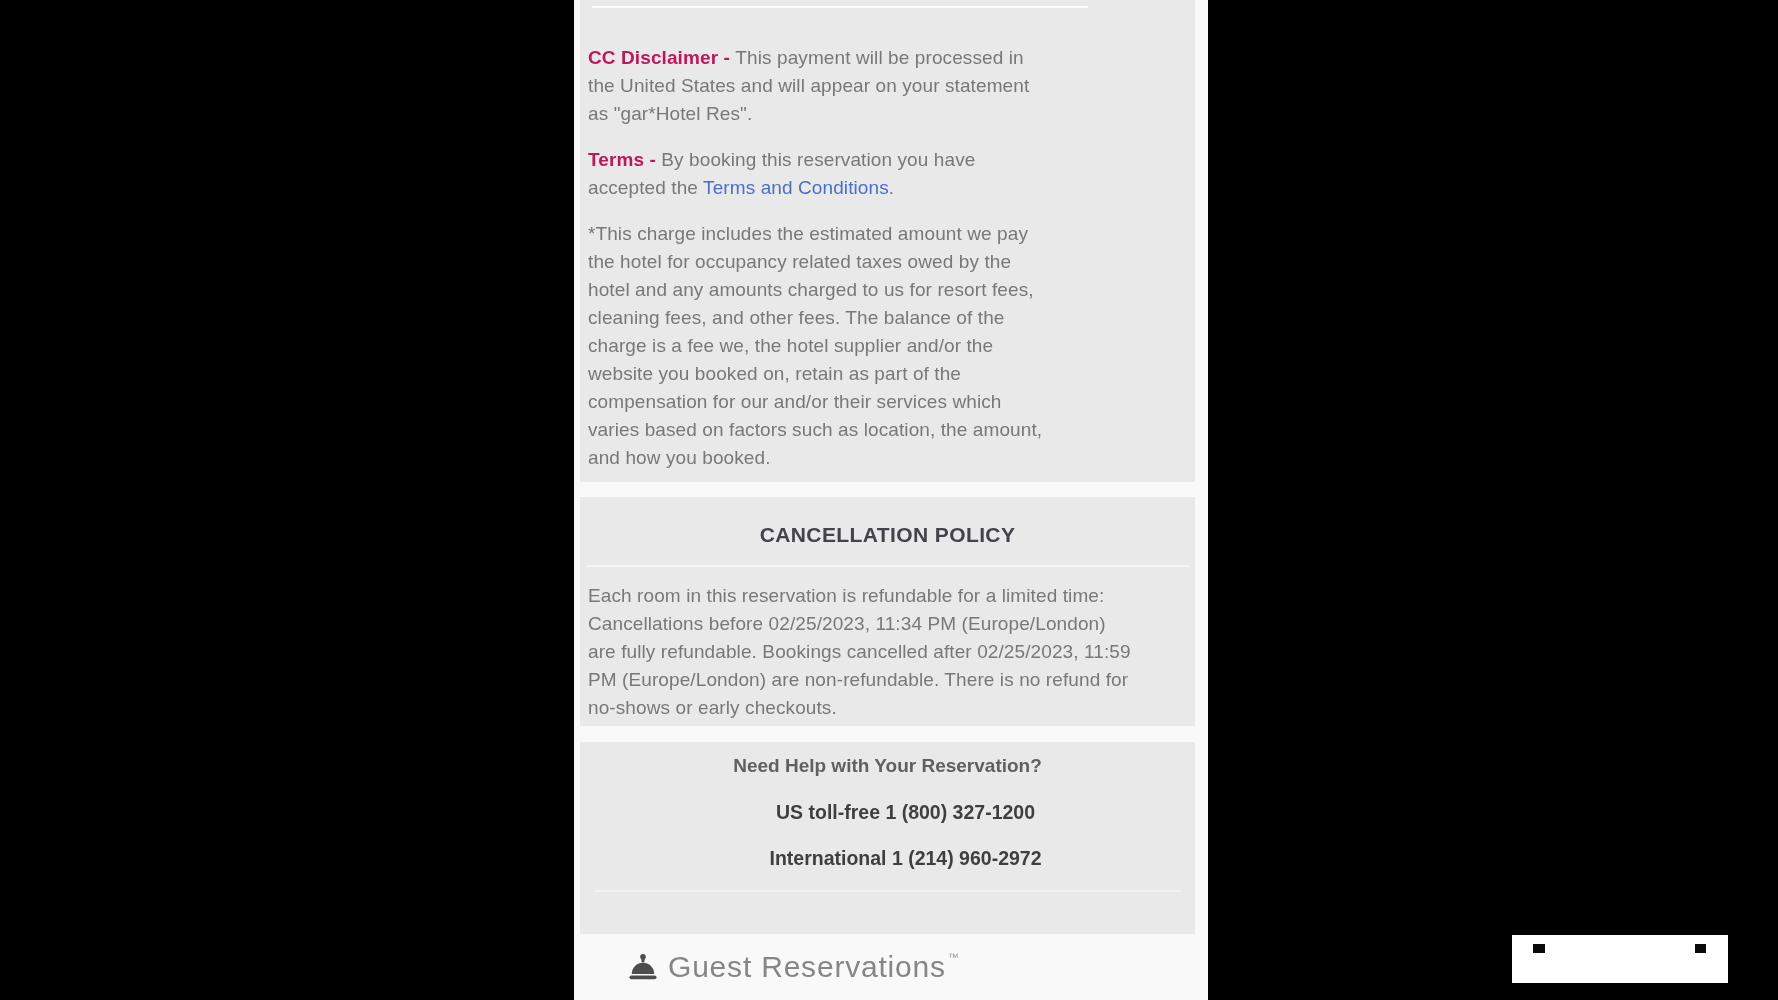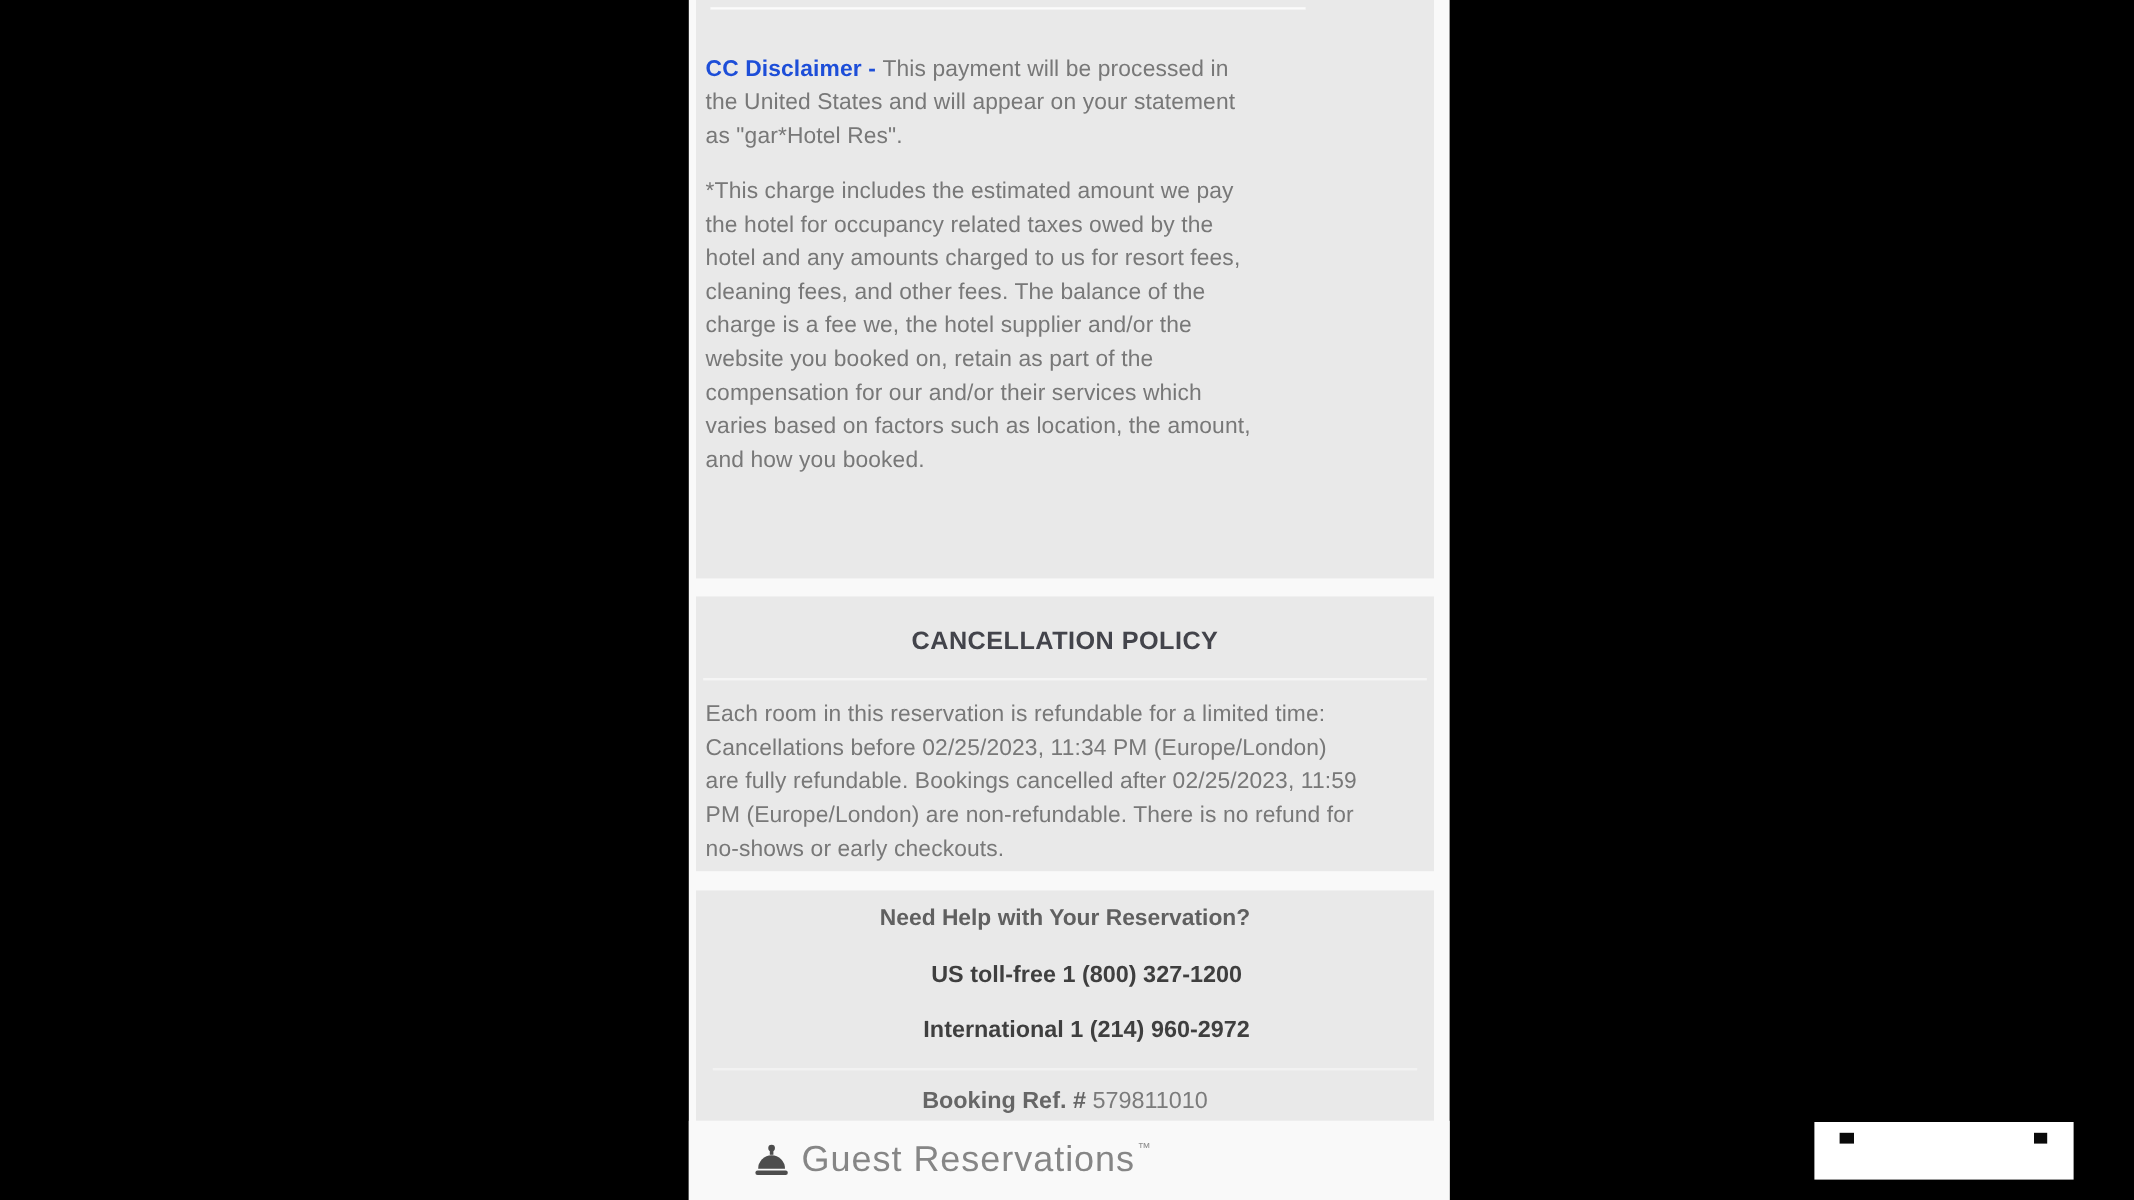--- a/index.html
+++ b/index.html
@@ -17,21 +17,21 @@
     box-sizing:border-box;
   }
   .sec-disclaimer{top:0;height:482px;padding:44px 12px 0 8px;}
   .top-divider{
     position:absolute;left:12px;top:6px;width:496px;height:2px;background:#fbfbfb;
   }
   p.body{
     margin:0 0 18px 0;font-size:19px;line-height:28px;color:#787878;
     letter-spacing:0.1px;
   }
-  p.body strong{color:#1d4ed8;font-weight:bold;}
+  p.body strong{color:#be185d;font-weight:bold;}
   .prelines{white-space:pre-line;}
   a.link{color:#4a6fc9;text-decoration:none;cursor:pointer;}
   .sec-cancellation{top:497px;height:229px;}
   .sec-cancellation h2{
     margin:24px 0 0 0;text-align:center;font-size:21px;line-height:28px;
     font-weight:bold;color:#43444b;letter-spacing:0.4px;
   }
   .divider{height:2px;background:#f5f5f5;margin:16px 6px 0 6px;}
   .sec-cancellation p.body{margin:15px 0 0 0;padding:0 12px 0 8px;}
   .sec-help{top:742px;height:192px;text-align:center;}
@@ -69,20 +69,21 @@
 </head>
 <body>
 
 <div class="page">
   <div class="email-column">
 
     <section class="panel sec-disclaimer">
       <div class="top-divider"></div>
       <p class="body"><strong>CC Disclaimer - </strong><span>This payment will be processed in</span><br><span class="prelines">the United States and will appear on your statement
 as "gar*Hotel Res".</span></p>
+      <p class="body"><strong>Terms - </strong><span>By booking this reservation you have</span><br><span>accepted the </span><a class="link">Terms and Conditions</a><span>.</span></p>
       <p class="body prelines">*This charge includes the estimated amount we pay
 the hotel for occupancy related taxes owed by the
 hotel and any amounts charged to us for resort fees,
 cleaning fees, and other fees. The balance of the
 charge is a fee we, the hotel supplier and/or the
 website you booked on, retain as part of the
 compensation for our and/or their services which
 varies based on factors such as location, the amount,
 and how you booked.</p>
     </section>
@@ -95,21 +96,20 @@
 are fully refundable. Bookings cancelled after 02/25/2023, 11:59
 PM (Europe/London) are non-refundable. There is no refund for
 no-shows or early checkouts.</p>
     </section>
 
     <section class="panel sec-help">
       <p class="help-heading">Need Help with Your Reservation?</p>
       <p class="phone">US toll-free 1 (800) 327-1200</p>
       <p class="phone">International 1 (214) 960-2972</p>
       <div class="divider booking-divider"></div>
-      <p class="booking"><strong>Booking Ref. # </strong><span>579811010</span></p>
     </section>
 
     <footer class="footer">
       <svg class="bell" width="32" height="28" viewBox="0 0 34 30" xmlns="http://www.w3.org/2000/svg">
         <circle cx="17" cy="4" r="3" fill="#4d4d4d"></circle>
         <rect x="15.4" y="4" width="3.2" height="6" fill="#4d4d4d"></rect>
         <path d="M5 22.5 a12 12 0 0 1 24 0 z" fill="#4d4d4d"></path>
         <rect x="2.5" y="24" width="29" height="4" rx="2" fill="#4d4d4d"></rect>
       </svg>
       <span class="brand">Guest Reservations</span>

